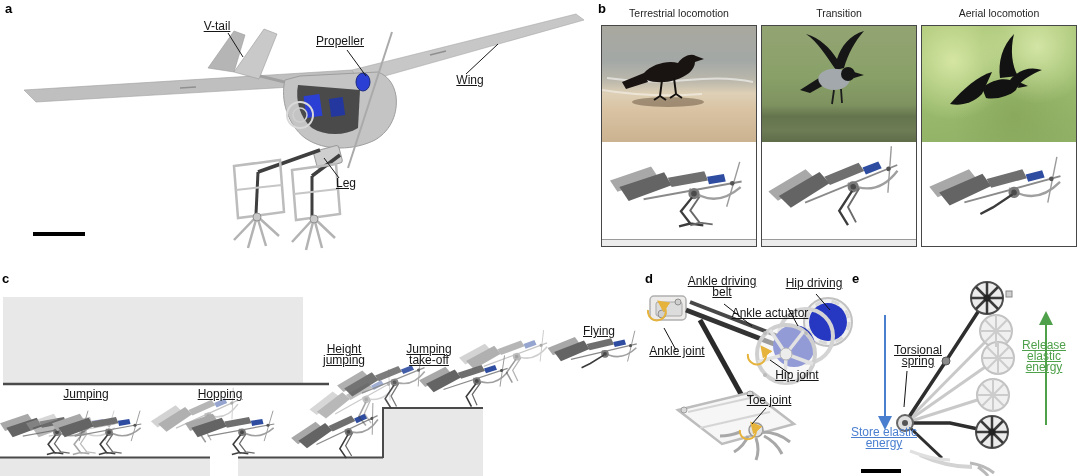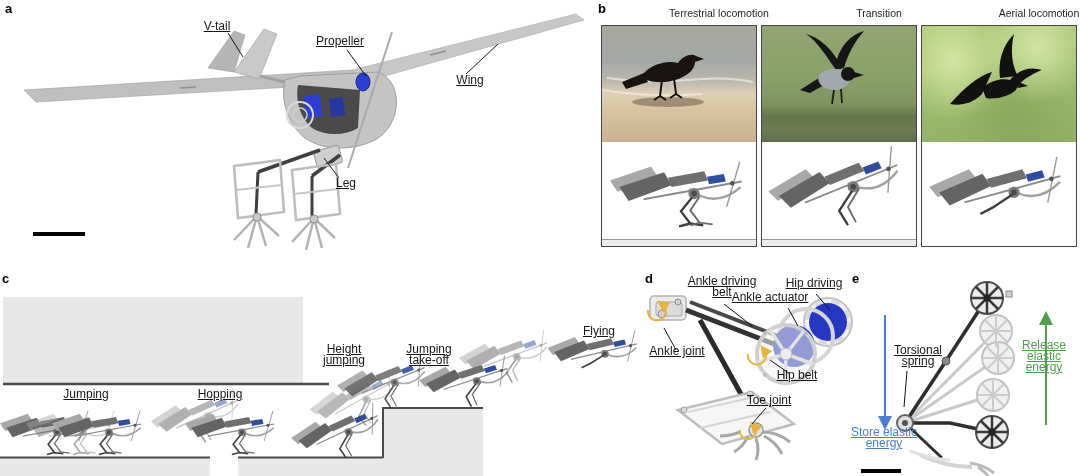--- a/index.html
+++ b/index.html
@@ -3,21 +3,21 @@
 <meta charset="utf-8">
 <style>
   html,body{margin:0;padding:0;background:#fff;}
   #fig{position:relative;width:1080px;height:476px;background:#fff;overflow:hidden;
        font-family:"Liberation Sans",sans-serif;color:#111;}
   .abs{position:absolute;}
   .pletter{position:absolute;font-weight:bold;font-size:13px;color:#000;line-height:13px;}
   .cal{position:absolute;font-size:12px;line-height:11px;color:#161616;text-align:center;
        transform:translateX(-50%);white-space:pre-line;text-decoration:underline;}
   .bhead{position:absolute;font-size:10.5px;line-height:11px;color:#1f1f1f;text-align:center;
-       transform:translateX(-50%);white-space:nowrap;margin-left:40px;}
+       transform:translateX(-50%);white-space:nowrap;}
   .bbox{position:absolute;top:25px;width:156px;height:222px;border:1.5px solid #474747;
        background:#fff;box-sizing:border-box;display:flex;flex-direction:column;}
   .photo{width:100%;height:116px;flex:0 0 116px;overflow:hidden;position:relative;}
   .render{width:100%;flex:1 1 auto;position:relative;background:#fff;}
   .gstrip{width:100%;height:7px;flex:0 0 7px;background:#ececec;border-top:1px solid #9a9a9a;box-sizing:border-box;}
   .photo1{background:linear-gradient(180deg,#a9a89f 0%,#a3a8a6 30%,#bdb9ac 48%,#ded0b6 58%,#d9c3a3 72%,#cbb290 100%);}
   .photo2{background:linear-gradient(180deg,#93a473 0%,#89a068 45%,#7e9260 68%,#64744d 78%,#6d7c55 90%,#5f6e49 100%);}
   .photo3{background:
      radial-gradient(circle at 20% 30%, rgba(222,236,172,.85), rgba(222,236,172,0) 40%),
      radial-gradient(circle at 75% 18%, rgba(228,241,182,.75), rgba(228,241,182,0) 38%),
@@ -312,23 +312,23 @@
       <line x1="148" y1="38" x2="158" y2="56"></line>
       <line x1="36" y1="80" x2="24" y2="58"></line>
       <line x1="150" y1="104" x2="130" y2="90"></line>
       <line x1="126" y1="138" x2="112" y2="154"></line>
     </g>
   </svg>
 
   <div class="cal" style="left:722px;top:276px">Ankle driving
 belt</div>
   <div class="cal" style="left:814px;top:278px">Hip driving</div>
-  <div class="cal" style="left:770px;top:292px">Ankle actuator</div>
+  <div class="cal" style="left:770px;top:308px">Ankle actuator</div>
   <div class="cal" style="left:677px;top:346px">Ankle joint</div>
-  <div class="cal" style="left:797px;top:370px">Hip belt</div>
+  <div class="cal" style="left:797px;top:370px">Hip joint</div>
   <div class="cal" style="left:769px;top:395px">Toe joint</div>
 
   <div class="pletter" style="left:852px;top:272px">e</div>
 
   <svg class="abs" style="left:850px;top:265px" width="230" height="211" viewBox="0 0 230 211">
     <g>
       <line x1="55" y1="158" x2="146" y2="66" stroke="#c9c9c9" stroke-width="3"></line>
       <line x1="55" y1="158" x2="148" y2="93" stroke="#c9c9c9" stroke-width="3"></line>
       <line x1="55" y1="158" x2="143" y2="130" stroke="#c9c9c9" stroke-width="3"></line>
       <g>

